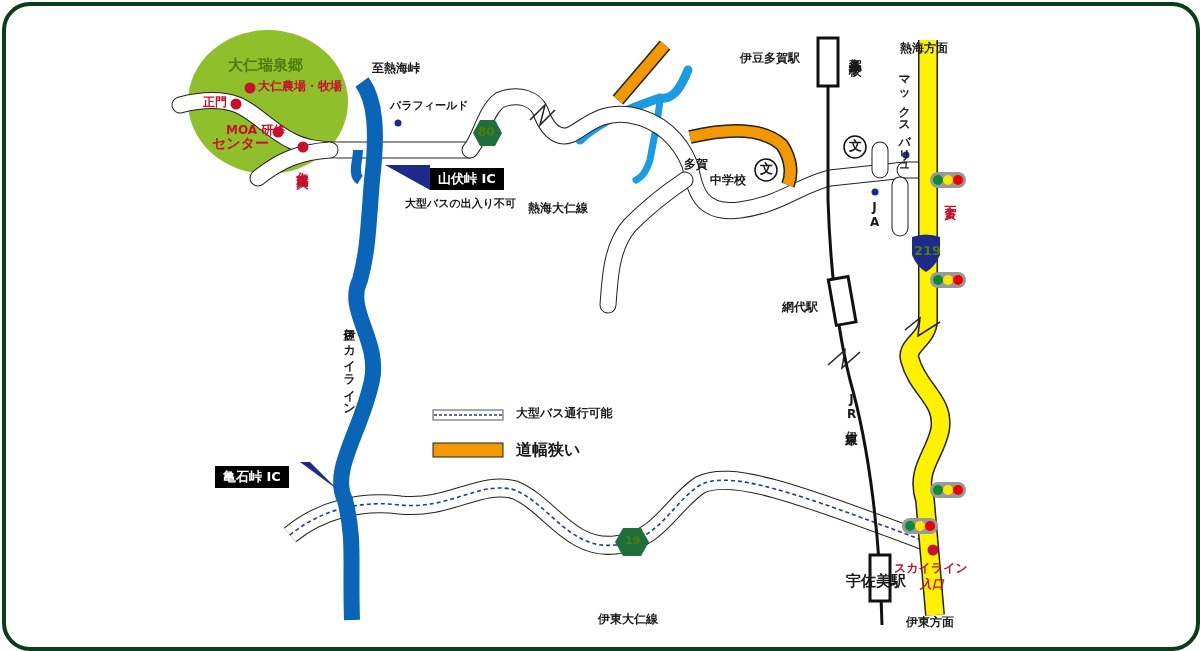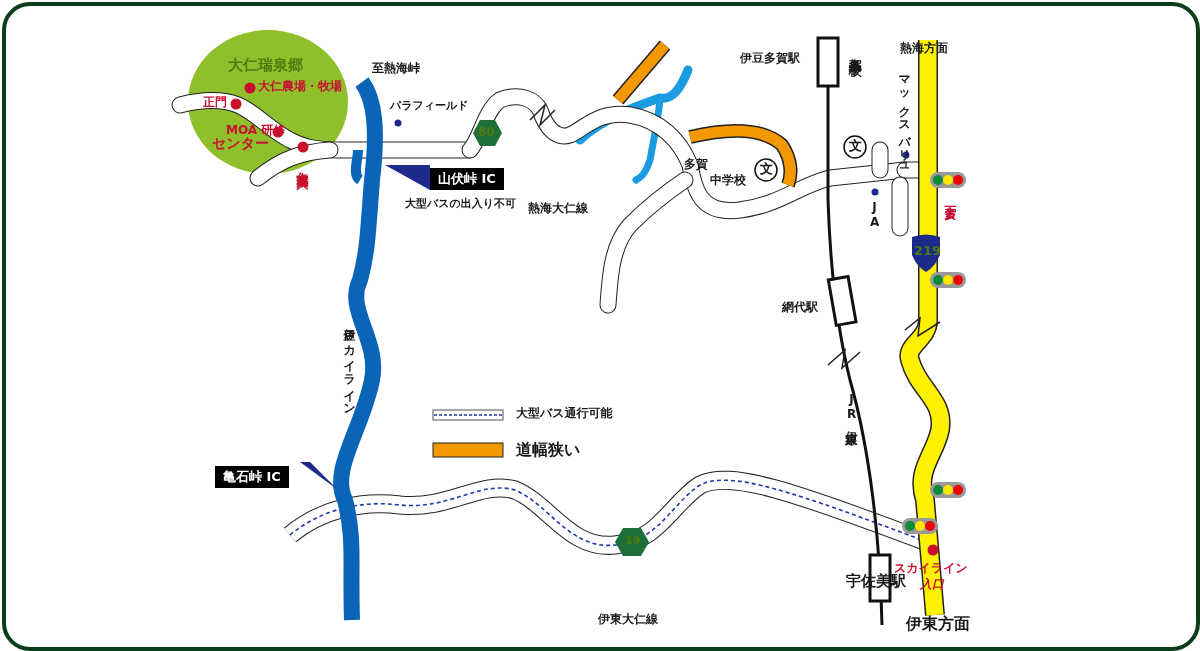--- a/index.html
+++ b/index.html
@@ -152,16 +152,16 @@
 
 <div class="lbl" style="left:782px;top:301px;font-size:12px;">網代駅</div>
 <div class="lbl vert" style="left:845px;top:392px;font-size:12px;">JR伊東線</div>
 <div class="lbl vert" style="left:343px;top:320px;font-size:12px;">伊豆スカイライン</div>
 <div class="ic" style="left:215px;top:466px;">亀石峠 IC</div>
 <div class="lbl white" style="left:625px;top:535px;font-size:11px;">19</div>
 <div class="lbl" style="left:598px;top:567px;font-size:12px;margin-top:46px;">伊東大仁線</div>
 <div class="lbl" style="left:805px;top:574px;font-size:15px;margin-left:41px;">宇佐美駅</div>
 <div class="lbl red" style="left:894px;top:562px;font-size:12px;">スカイライン</div>
 <div class="lbl red" style="left:920px;top:578px;font-size:12px;font-style:italic;">入口</div>
-<div class="lbl" style="left:906px;top:616px;font-size:16px;">伊東方面</div>
+<div class="lbl" style="left:906px;top:616px;font-size:12px;">伊東方面</div>
 
 <div class="lbl" style="left:516px;top:407px;font-size:12px;">大型バス通行可能</div>
 <div class="lbl" style="left:516px;top:442px;font-size:16px;">道幅狭い</div>
 
 </body></html>

